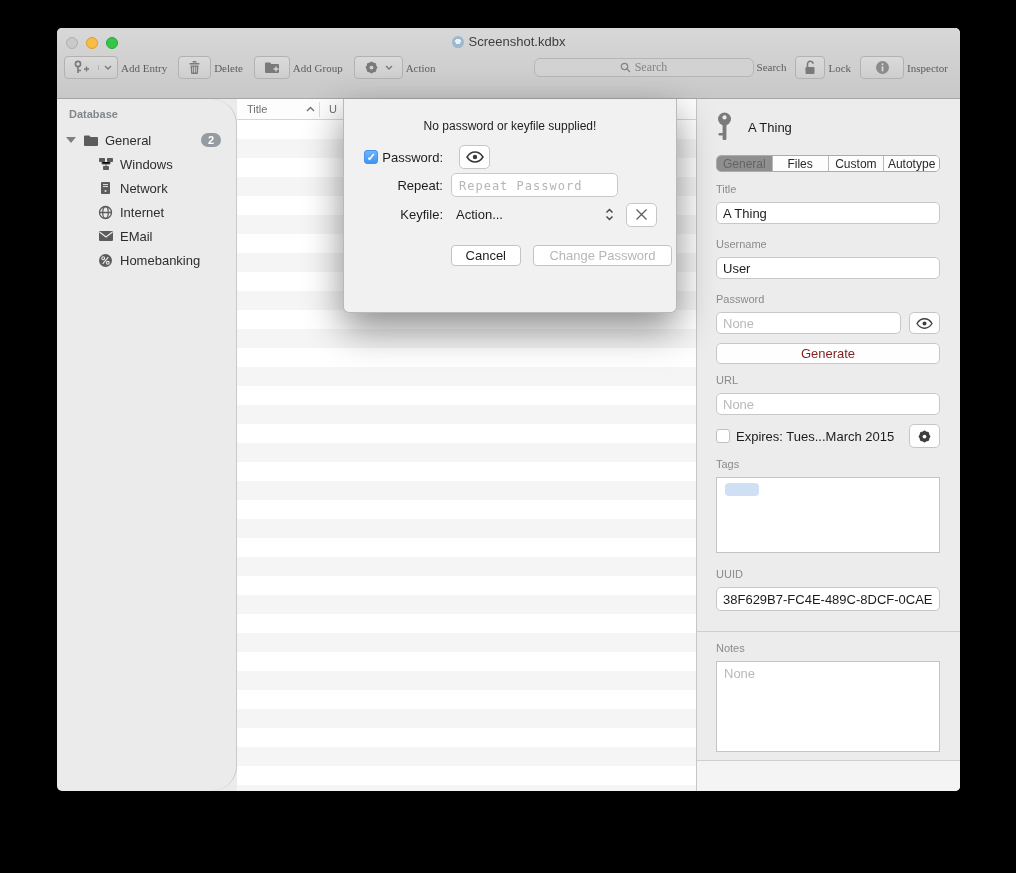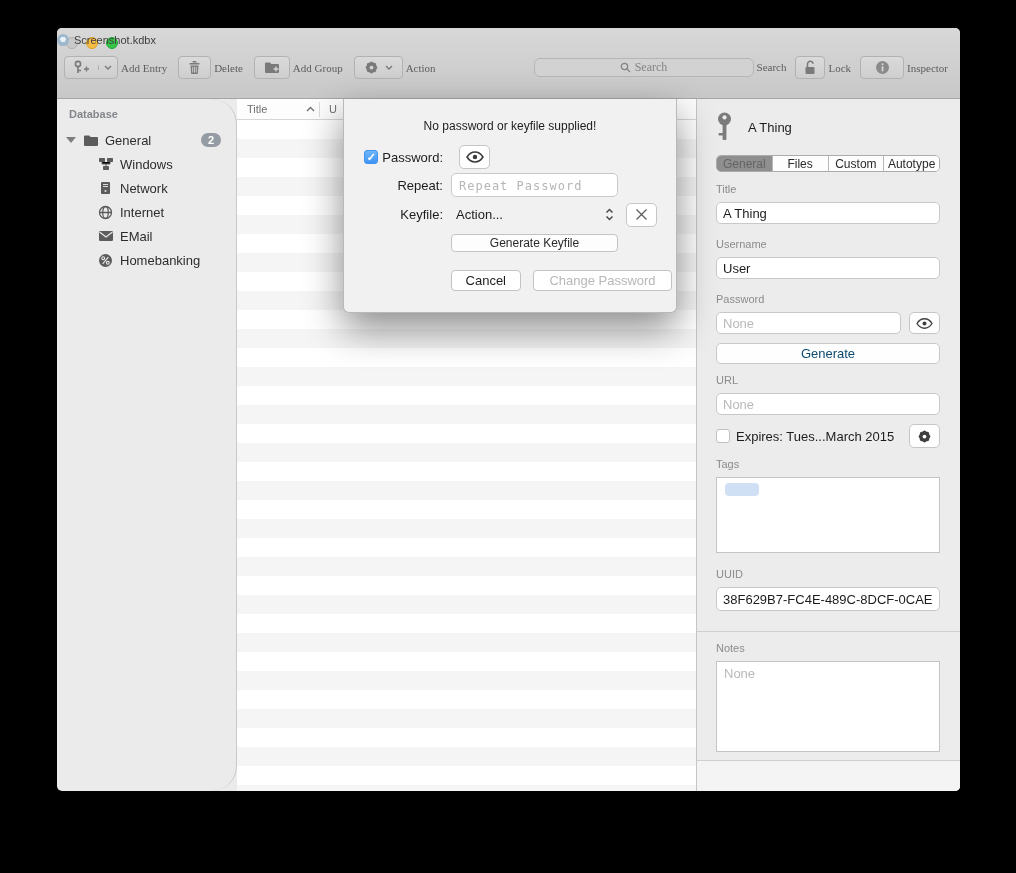--- a/index.html
+++ b/index.html
@@ -6,21 +6,21 @@
   html,body { width:1016px; height:873px; background:#000; font-family:"Liberation Sans", sans-serif; overflow:hidden; }
   .window { position:absolute; left:57px; top:28px; width:903px; height:763px; border-radius:5px; overflow:hidden; background:#ebebeb; box-shadow:0 20px 50px rgba(0,0,0,.6); }
 
   
   .chrome { position:absolute; left:0; top:0; right:0; height:71px; background:linear-gradient(#d8d8d8,#c8c8c8); border-bottom:1px solid #a6a6a6; }
   .lights { position:absolute; left:9px; top:9px; display:flex; gap:8px; }
   .light { width:12px; height:12px; border-radius:50%; }
   .light.close { background:#c9c9c9; border:1px solid #b0b0b0; }
   .light.min { background:#f7bd45; border:1px solid #dfa023; }
   .light.zoom { background:#35c649; border:1px solid #24a834; }
-  .win-title { position:absolute; top:6px; left:0; right:0; display:flex; align-items:center; gap:5px; font-size:11px; color:#3e3e3e; }
+  .win-title { position:absolute; top:6px; left:0; right:0; display:flex; justify-content:center; align-items:center; gap:5px; font-size:13px; color:#3e3e3e; }
   .doc-ico { width:12px; height:12px; border-radius:50%; background:radial-gradient(circle at 50% 45%, #e8f1f8 0 30%, #9db8cd 31% 70%, #6e8ba2 71%); display:inline-block; }
   .tb-left { position:absolute; left:7px; top:28px; display:flex; gap:11px; }
   .tb-right { position:absolute; right:12px; top:28px; display:flex; gap:9px; align-items:flex-start; }
   .tb-item { display:flex; flex-direction:row; align-items:center; gap:3px;font-family:Liberation Serif, serif; }
   .tb-btn { height:23px; background:linear-gradient(#dadada,#cecece); border:1px solid #b2b2b2; border-radius:4px; display:flex; align-items:center; justify-content:center; padding:0 9px; color:#7a7a7a; }
   .tb-lbl { font-size:11px; color:#5d5d5d; }
   .split { display:flex; padding:0; }
   .split .seg1 { padding:0 8px; display:flex; align-items:center; }
   .split .seg2 { width:19px; border-left:1px solid #b2b2b2; display:flex; align-items:center; justify-content:center; }
   .searchbox { width:220px; height:19px; margin-top:2px; background:#d2d2d2; border:1px solid #b6b6b6; border-radius:6px; display:flex; align-items:center; justify-content:center; gap:4px; color:#858585; font-size:12px; }
@@ -53,21 +53,21 @@
   .segctl { margin-top:12px; display:flex; height:17px; border:1px solid #ababab; border-radius:5px; overflow:hidden; font-size:12px; }
   .segctl .seg { flex:1; display:flex; align-items:center; justify-content:center; background:#fdfdfd; color:#2a2a2a; border-left:1px solid #b9b9b9; }
   .segctl .seg:first-child { border-left:none; }
   .segctl .seg.on { background:#8f8f8f; color:#646464; }
   .fld { margin-top:7px; height:22px; width:100%; background:#fff; border:1px solid #c8c8c8; border-radius:5px; padding:0 6px; font-size:13px; color:#1c1c1c; font-family:"Liberation Sans",sans-serif; outline:none; }
   .fld::placeholder { color:#b9b9b9; }
   .lbl-t { margin-top:14px; }
   .pw-row { display:flex; gap:8px; margin-top:7px; }
   .pw-row .fld { margin-top:0; flex:1; }
   .mini-btn { width:31px; height:22px; background:#fefefe; border:1px solid #c6c6c6; border-radius:5px; display:flex; align-items:center; justify-content:center; color:#3f3f3f; flex:none; }
-  .wide-btn { margin-top:9px; height:21px; background:#fefefe; border:1px solid #c8c8c8; border-radius:5px; font-size:13px; color:#0c4a6e; width:100%; font-family:"Liberation Sans",sans-serif; }
+  .wide-btn { margin-top:9px; height:21px; background:#fefefe; border:1px solid #c8c8c8; border-radius:5px; font-size:13px; color:#7f1d1d; width:100%; font-family:"Liberation Sans",sans-serif; }
   .exp-row { margin-top:9px; display:flex; align-items:center; gap:6px; }
   .exp-row .mini-btn { margin-left:auto; height:24px; }
   .cb { width:14px; height:14px; border:1px solid #c0c0c0; border-radius:3px; background:#fff; flex:none; }
   .cb.checked { background:linear-gradient(#6fb5f8,#3f95f5); border:1px solid #3f93ee; color:#fff; font-size:11px; font-weight:bold; display:flex; align-items:center; justify-content:center; }
   .tags-box { margin-top:7px; height:76px; background:#fff; border:1px solid #c4c4c4; padding:5px 8px; }
   .tag-pill { width:34px; height:13px; background:#cfe0f5; border-radius:4px; }
   .uuid-fld { white-space:nowrap; overflow:hidden; }
   .insp-div { height:1px; background:#cfcfcf; margin:20px -20px 0 -19px; }
   .insp-div.d2 { margin-top:8px; }
   .notes-box { margin-top:7px; height:91px; width:100%; background:#fff; border:1px solid #c4c4c4; padding:4px 7px; font-size:13px; resize:none; font-family:"Liberation Sans",sans-serif; outline:none; }
@@ -429,23 +429,20 @@
       <span class="dgap"></span>
       <div class="deye">
         <span>
           <svg width="13" height="13" viewBox="0 0 13 13">
               <path d="M1.5 1.5 L11.5 11.5 M11.5 1.5 L1.5 11.5" stroke="#5a5a5a" stroke-width="1.2"></path>
             </svg>
         </span>
       </div>
     </div>
 
-    <div class="gen-row">
-      <button class="gen-btn">Generate Keyfile</button>
-    </div>
 
     <div class="btn-row">
       <button class="dbtn cancel">Cancel</button>
       <button class="dbtn disabled">Change Password</button>
     </div>
   </div>
 
 </div>
 
 </body></html>

